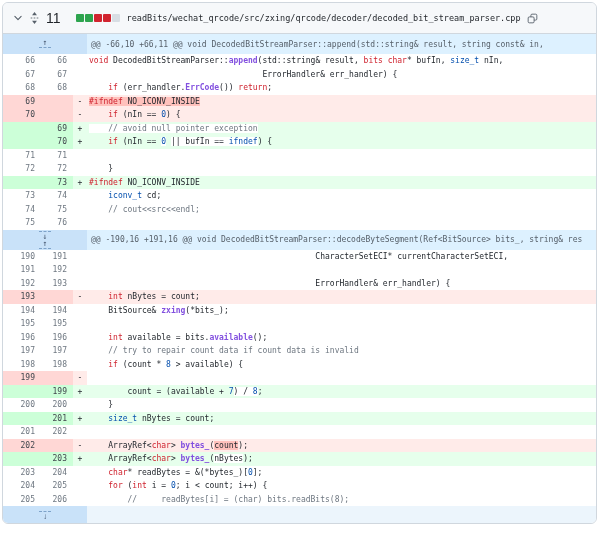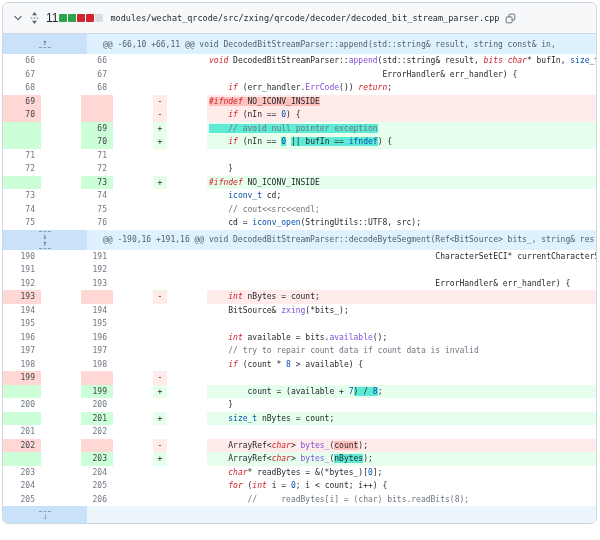--- a/index.html
+++ b/index.html
@@ -3,58 +3,58 @@
 <meta charset="utf-8">
 <style>
   * { box-sizing: border-box; }
   body { margin: 0; background: #ffffff; font-family: "Liberation Sans", sans-serif; }
   .card { margin: 2px; width: 595px; border: 1px solid #d0d7de; border-radius: 6px; overflow: hidden; background: #fff; }
 
   
   .file-header { display: flex; align-items: center; height: 31px; padding: 0 10px; background: #f6f8fa; border-bottom: 1px solid #d0d7de; }
   .icon-btn { background: none; border: none; padding: 0; margin: 0; display: flex; align-items: center; cursor: pointer; }
   .fh-gap { margin-right: 7px; }
-  .changes { font-size: 12px; color: #1f2328; margin-right: 0; }
+  .changes { font-size: 14px; color: #1f2328; margin-right: 14px; }
   .diffstat { display: flex; align-items: center; margin-right: 7px; }
   .sq { width: 8px; height: 8px; border-radius: 1px; margin-left: 1px; }
   .sq.add { background: #2da44e; }
   .sq.del { background: #d1242f; }
   .sq.neutral { background: #d8dee4; }
   .mono { font-family: "DejaVu Sans Mono", "Liberation Mono", monospace; }
   .filename { font-size: 8.5px; color: #1f2328; text-decoration: none; margin-right: 6px; white-space: nowrap; }
 
   
   .diff { font-family: "DejaVu Sans Mono", "Liberation Mono", monospace; font-size: 8px; color: #24292f; }
-  .row { display: flex; height: 13.5px; line-height: 13.5px; gap: 40px; }
+  .row { display: flex; height: 13.5px; line-height: 13.5px; }
   .num { flex: none; text-align: right; padding-right: 6px; color: #6e7781; cursor: pointer; }
   .num.old { width: 38px; }
   .num.new { width: 32px; }
   .marker { flex: none; width: 14px; text-align: center; color: #24292f; }
   .code { flex: 1; white-space: pre; overflow: hidden; padding-left: 2px; }
   .row.ctx .num, .row.ctx .marker, .row.ctx .code { background: #ffffff; }
   .row.del .num { background: #ffd7d5; color: #40464d; }
   .row.del .marker, .row.del .code { background: #ffebe9; }
   .row.add .num { background: #ccffd8; color: #40464d; }
   .row.add .marker, .row.add .code { background: #e6ffec; }
   .row.del .hl { background: #ffc1bc; }
-  .row.add .hl { background: #5eead4; }
-
-  
-  .k { color: #cf222e; font-style: italic; }
+  .row.add .hl { background: #ffffff; }
+
+  
+  .k { color: #cf222e; }
   .n { color: #0550ae; }
-  .f { color: #8250df; }
+  .f { color: #8250df; font-weight: bold; }
   .c { color: #6e7781; }
 
   
   .hunk-header { display: flex; background: #ddf1ff; color: #57606a; min-height: 20px; }
   .hh-btns { flex: none; width: 84px; background: #c9e2f9; display: flex; flex-direction: column; justify-content: center; }
   .hh-btn { height: 15px; flex: 1; display: flex; flex-direction: column; align-items: center; justify-content: center; cursor: pointer; color: #42536b; }
   .arrow { font-size: 8px; line-height: 7px; }
   .dash { width: 12px; border-top: 1px dashed #7da2c9; margin: 1px 0; }
-  .hh-text { flex: 1; display: flex; align-items: center; padding-left: 16px; font-size: 8px; white-space: pre; overflow: hidden; }
+  .hh-text { flex: 1; display: flex; align-items: center; padding-left: 4px; font-size: 8px; white-space: pre; overflow: hidden; }
 
   
   .footer-row { display: flex; height: 17px; }
   .footer-btn { flex: none; width: 84px; background: #c9e2f9; display: flex; flex-direction: column; align-items: center; justify-content: center; cursor: pointer; color: #42536b; }
   .footer-rest { flex: 1; background: #ecf5fc; }
 </style>
 </head>
 <body>
 
 <div class="card">
@@ -72,21 +72,21 @@
         </svg>
     </button>
     <span class="changes">11</span>
     <span class="diffstat">
         <span class="sq add"></span>
         <span class="sq add"></span>
         <span class="sq del"></span>
         <span class="sq del"></span>
         <span class="sq neutral"></span>
       </span>
-    <a class="filename mono">modules/wechat_qrcode/src/zxing/qrcode/decoder/decoded_bit_stream_parser.cpp</a>
+    <a class="filename mono">readBits/wechat_qrcode/src/zxing/qrcode/decoder/decoded_bit_stream_parser.cpp</a>
     <button class="icon-btn">
       <svg width="11" height="11" viewBox="0 0 16 16">
           <rect x="5.7" y="1.7" width="8.6" height="8.6" rx="1.6" fill="none" stroke="#57606a" stroke-width="1.3"></rect>
           <rect x="1.7" y="5.7" width="8.6" height="8.6" rx="1.6" fill="#f6f8fa" stroke="#57606a" stroke-width="1.3"></rect>
         </svg>
     </button>
   </div>
 
   <div class="diff">
       <div class="hunk-header">
@@ -166,21 +166,20 @@
       <div class="row ctx">
         <div class="num old">74</div>
         <div class="num new">75</div>
         <div class="marker"></div>
         <div class="code"><span>    </span><span class="c">// cout&lt;&lt;src&lt;&lt;endl;</span></div>
       </div>
       <div class="row ctx">
         <div class="num old">75</div>
         <div class="num new">76</div>
         <div class="marker"></div>
-        <div class="code"><span>    cd = </span><span class="n">iconv_open</span><span>(StringUtils::UTF8, src);</span></div>
       </div>
       <div class="hunk-header">
         <div class="hh-btns">
           <div class="hh-btn">
             <span class="dash"></span>
             <span class="arrow">↓</span>
           </div>
           <div class="hh-btn">
             <span class="arrow">↑</span>
             <span class="dash"></span>

